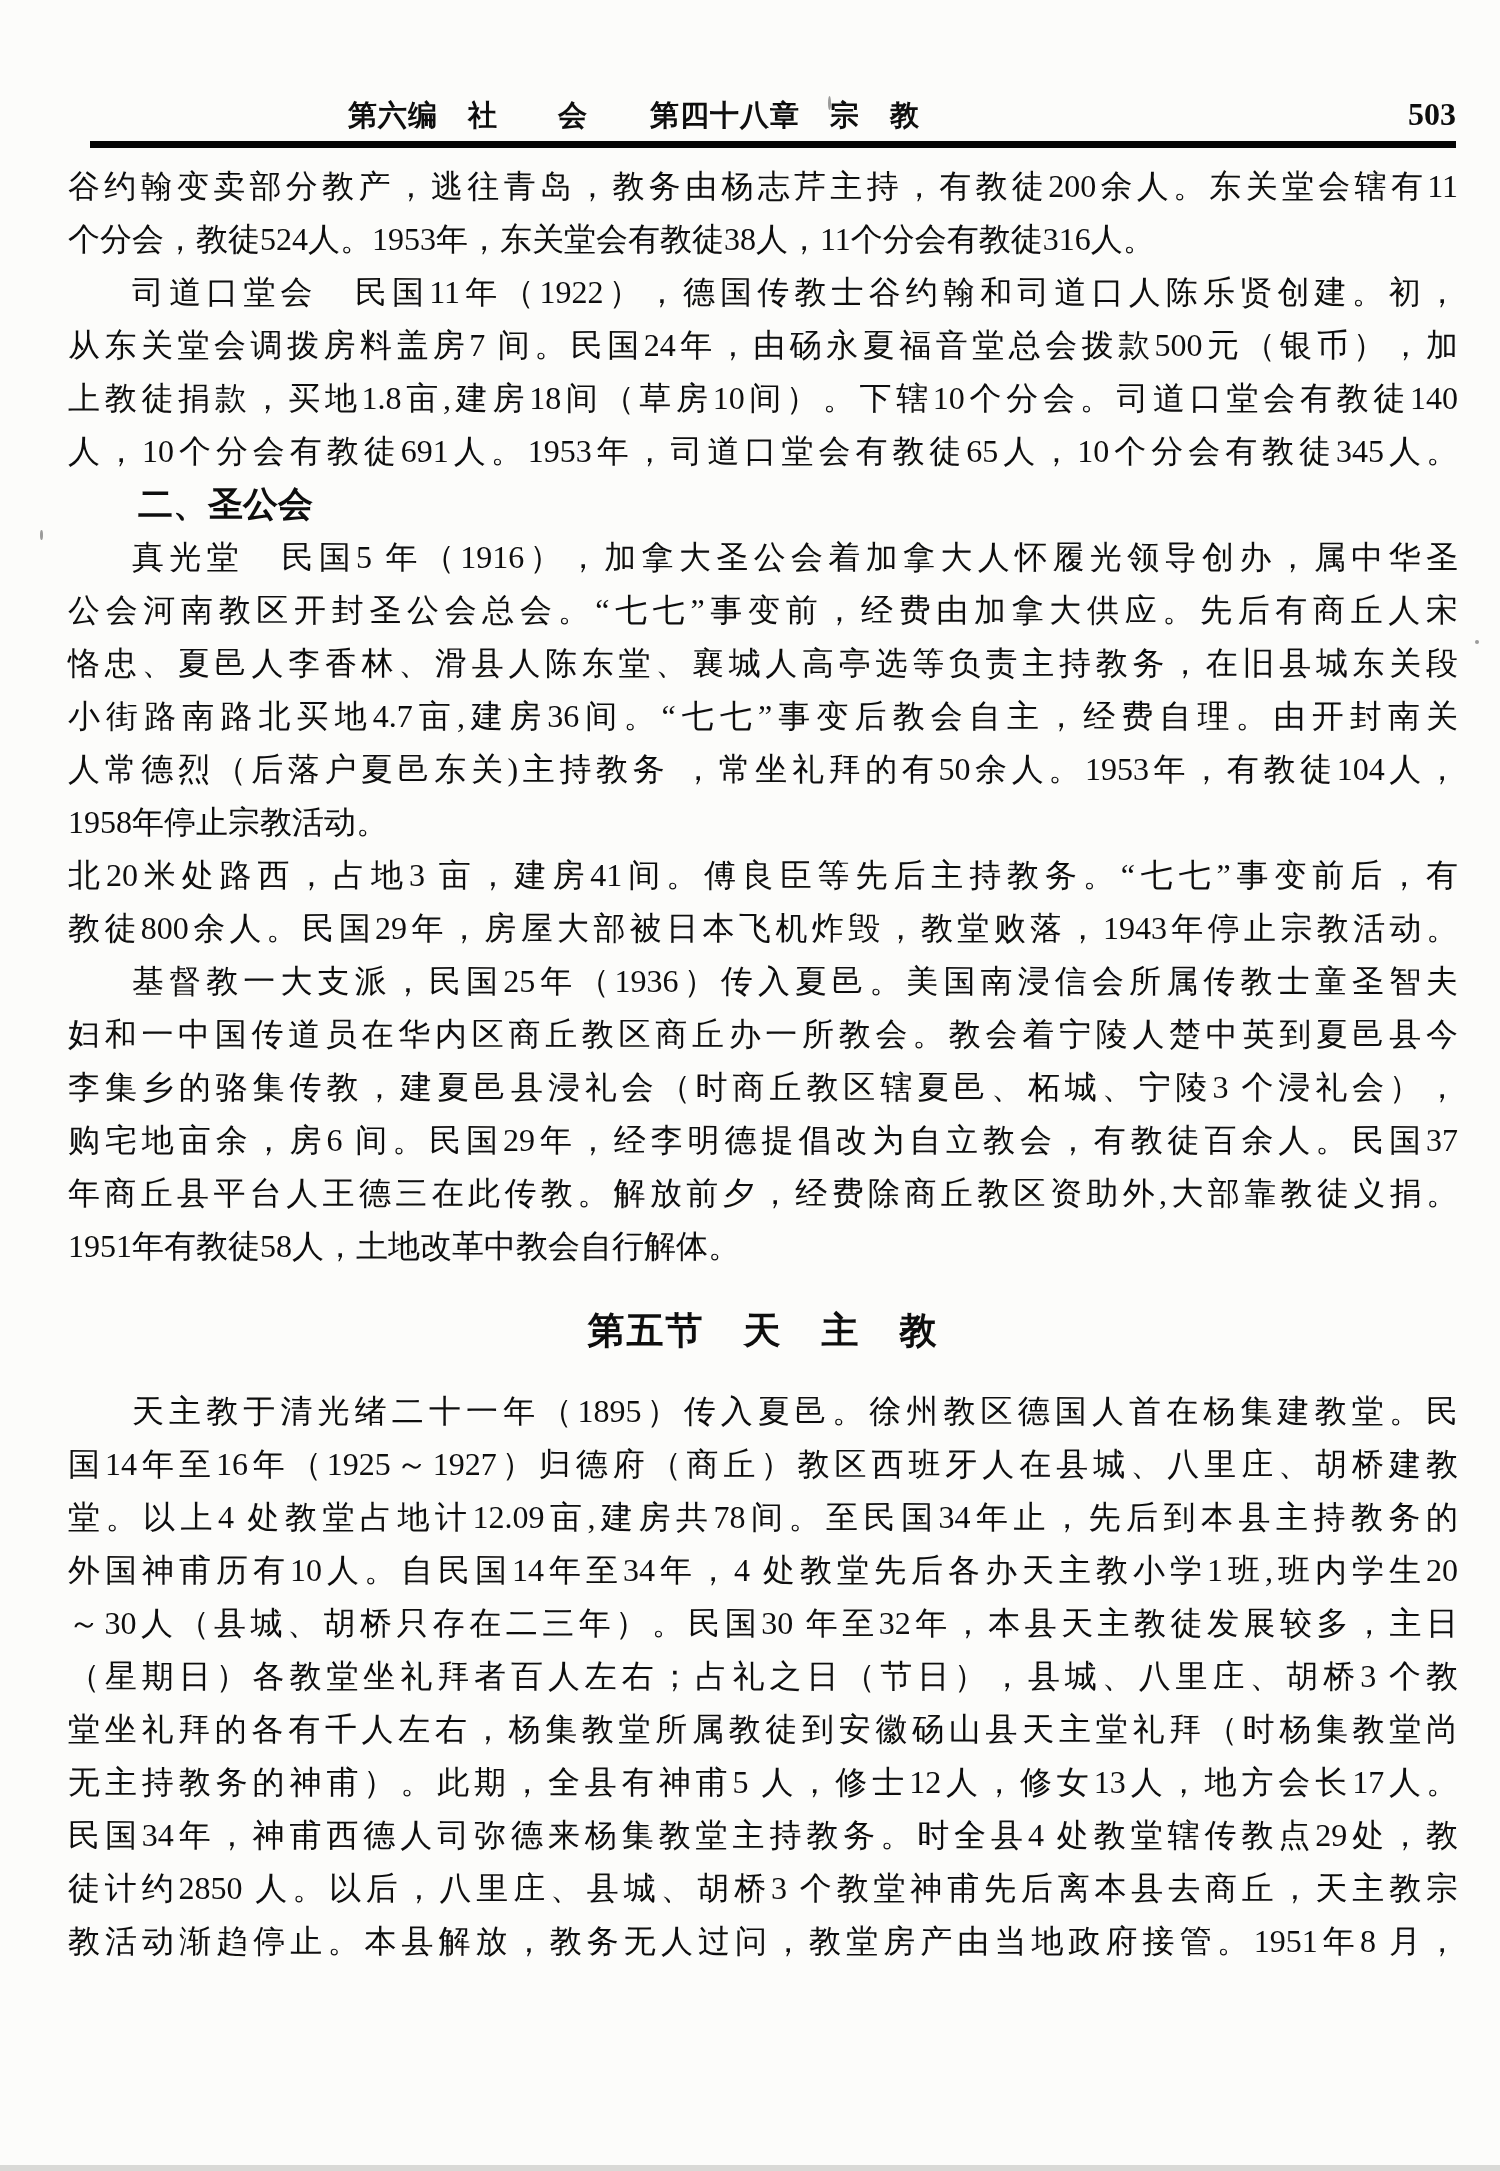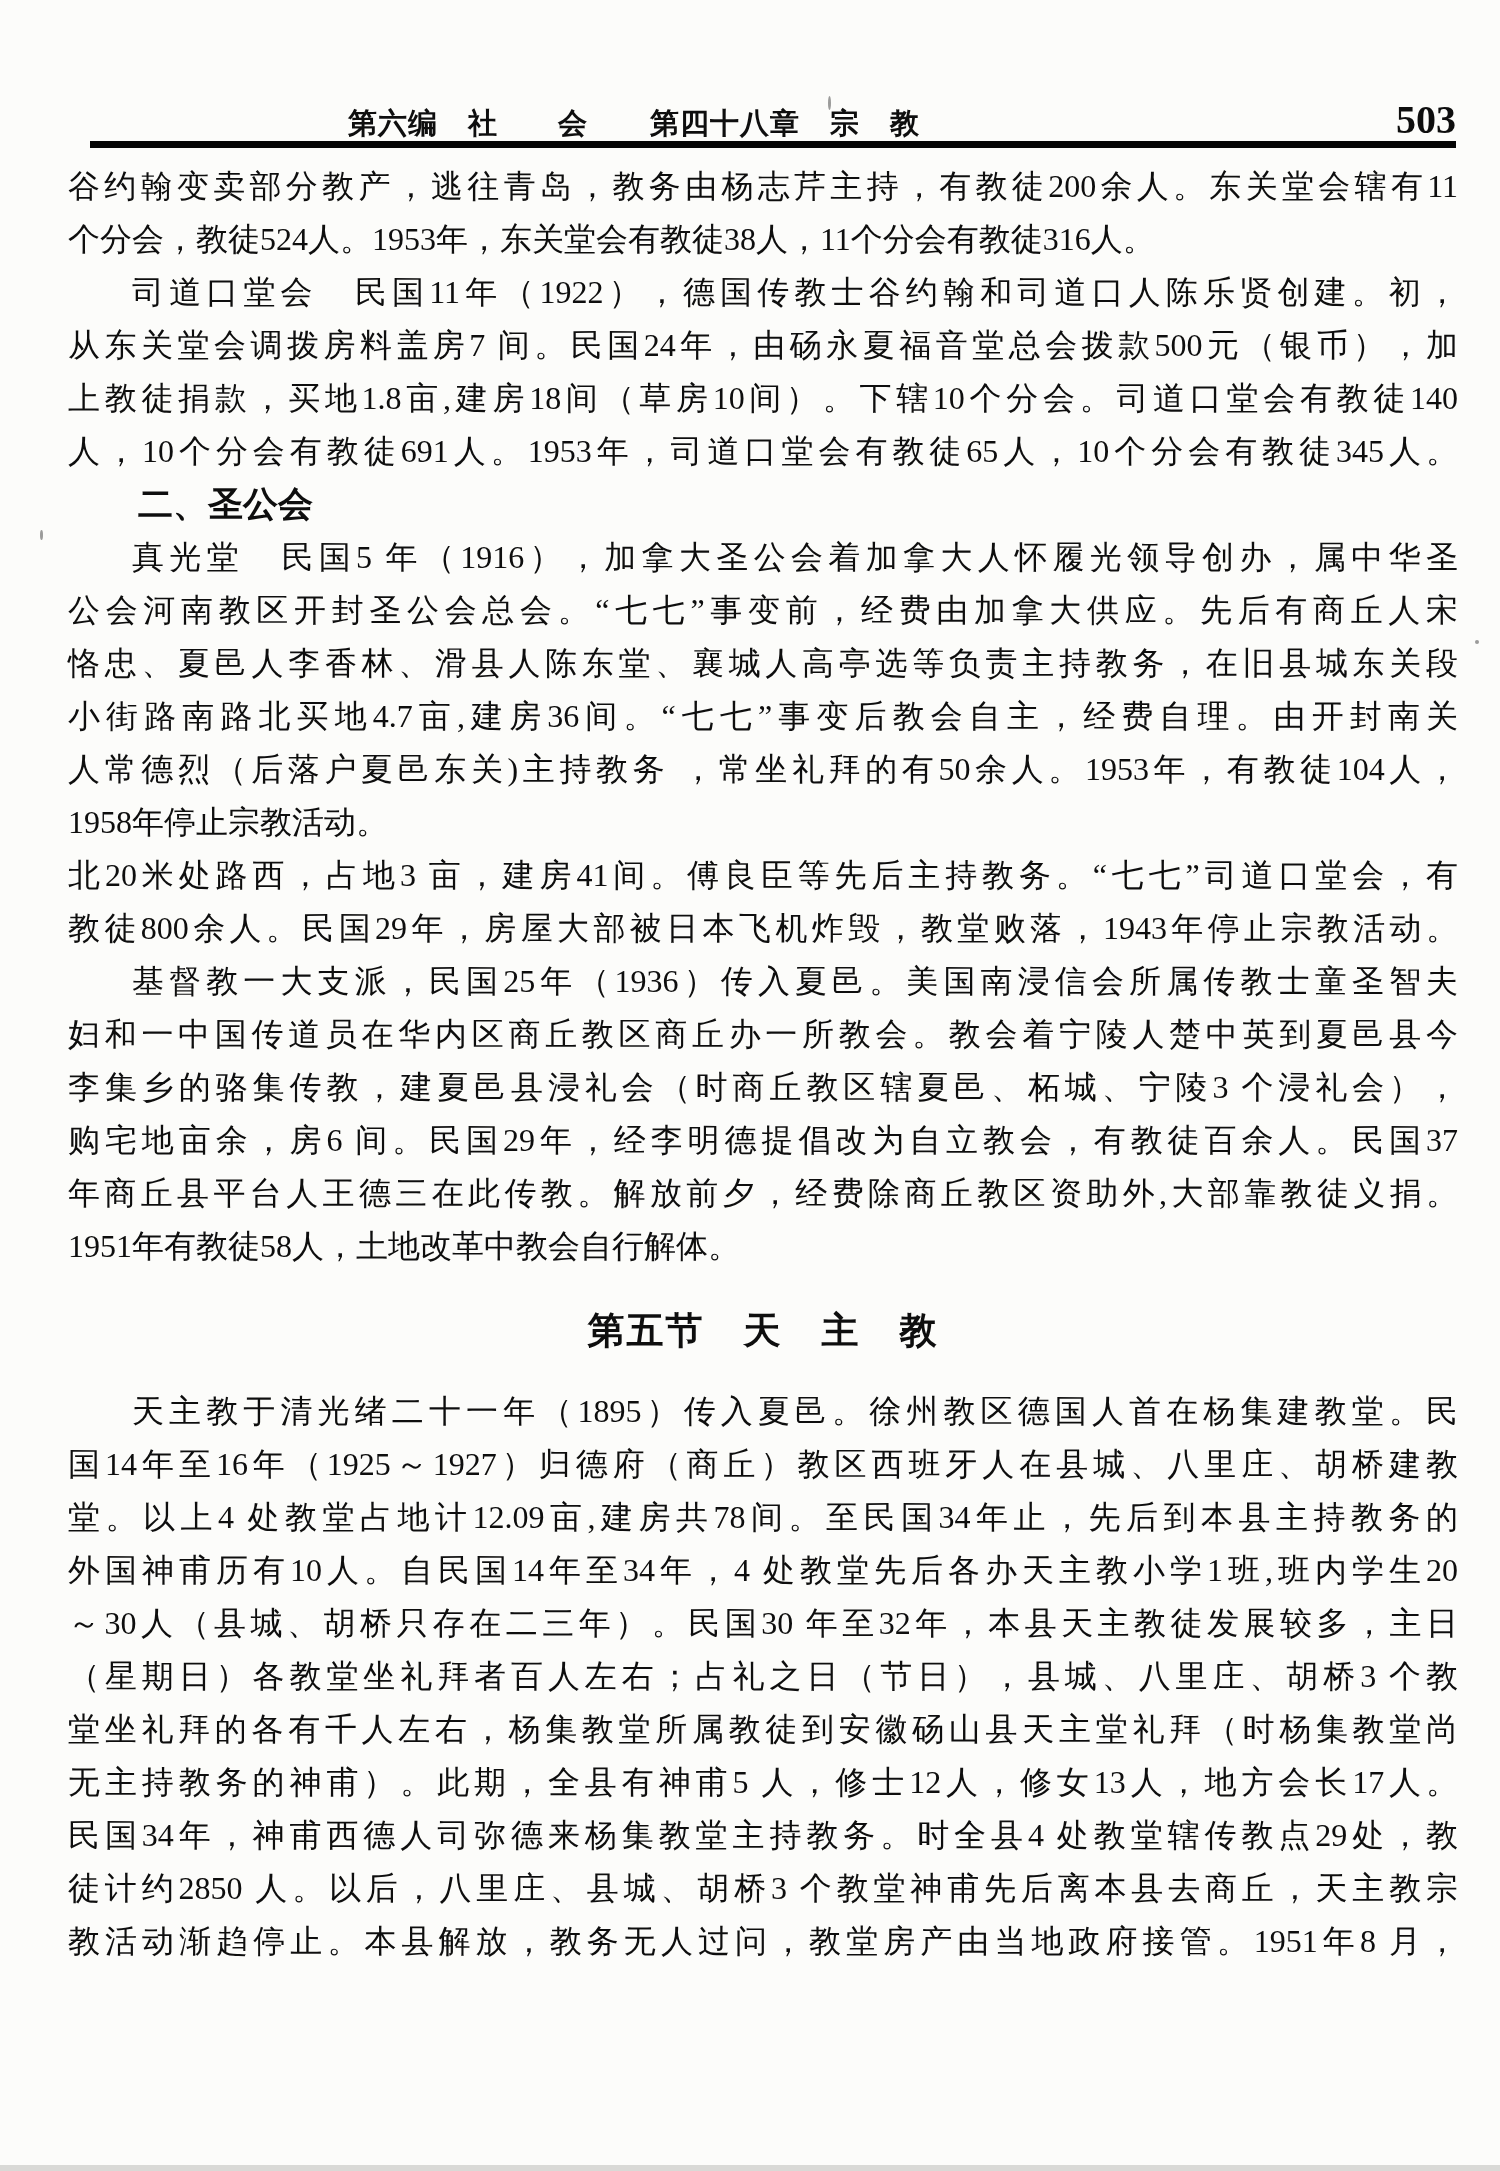--- a/index.html
+++ b/index.html
@@ -14,21 +14,21 @@
   }
   
   .running-head {
     position:absolute; top:96px; left:68px; right:44px;
     display:flex; align-items:baseline;
     font-weight:700; font-size:29px; letter-spacing:1px;
     white-space:pre;
   }
   .head-left { margin-left:280px; }
   .head-right { margin-left:62px; }
-  .head-page { margin-left:auto; font-size:40px; letter-spacing:0; }
+  .head-page { margin-left:auto; font-size:32px; letter-spacing:0; }
   .head-rule {
     position:absolute; top:141px; left:90px; right:44px;
     height:7px; background:#050505;
   }
   
   .body-block {
     position:absolute; top:160px; left:68px; right:42px;
   }
   .line {
     font-size:32px;
@@ -69,21 +69,21 @@
       <div class="line body fill">从东关堂会调拨房料盖房7 间。民国24年，由砀永夏福音堂总会拨款500元（银币），加</div>
       <div class="line body fill">上教徒捐款，买地1.8亩,建房18间（草房10间）。下辖10个分会。司道口堂会有教徒140</div>
       <div class="line body fill">人，10个分会有教徒691人。1953年，司道口堂会有教徒65人，10个分会有教徒345人。</div>
       <div class="line heading">二、圣公会</div>
       <div class="line body fill indent">真光堂　民国5 年（1916），加拿大圣公会着加拿大人怀履光领导创办，属中华圣</div>
       <div class="line body fill">公会河南教区开封圣公会总会。“七七”事变前，经费由加拿大供应。先后有商丘人宋</div>
       <div class="line body fill">恪忠、夏邑人李香林、滑县人陈东堂、襄城人高亭选等负责主持教务，在旧县城东关段</div>
       <div class="line body fill">小街路南路北买地4.7亩,建房36间。“七七”事变后教会自主，经费自理。由开封南关</div>
       <div class="line body fill">人常德烈（后落户夏邑东关)主持教务 ，常坐礼拜的有50余人。1953年，有教徒104人，</div>
       <div class="line body">1958年停止宗教活动。</div>
-      <div class="line body fill">北20米处路西，占地3 亩，建房41间。傅良臣等先后主持教务。“七七”司道口堂会，有</div>
+      <div class="line body fill">北20米处路西，占地3 亩，建房41间。傅良臣等先后主持教务。“七七”事变前后，有</div>
       <div class="line body fill">教徒800余人。民国29年，房屋大部被日本飞机炸毁，教堂败落，1943年停止宗教活动。</div>
       <div class="line body fill indent">基督教一大支派，民国25年（1936）传入夏邑。美国南浸信会所属传教士童圣智夫</div>
       <div class="line body fill">妇和一中国传道员在华内区商丘教区商丘办一所教会。教会着宁陵人楚中英到夏邑县今</div>
       <div class="line body fill">李集乡的骆集传教，建夏邑县浸礼会（时商丘教区辖夏邑、柘城、宁陵3 个浸礼会），</div>
       <div class="line body fill">购宅地亩余，房6 间。民国29年，经李明德提倡改为自立教会，有教徒百余人。民国37</div>
       <div class="line body fill">年商丘县平台人王德三在此传教。解放前夕，经费除商丘教区资助外,大部靠教徒义捐。</div>
       <div class="line body">1951年有教徒58人，土地改革中教会自行解体。</div>
       <div class="line title">第五节　天　主　教</div>
       <div class="line body fill indent">天主教于清光绪二十一年（1895）传入夏邑。徐州教区德国人首在杨集建教堂。民</div>
       <div class="line body fill">国14年至16年（1925～1927）归德府（商丘）教区西班牙人在县城、八里庄、胡桥建教</div>

